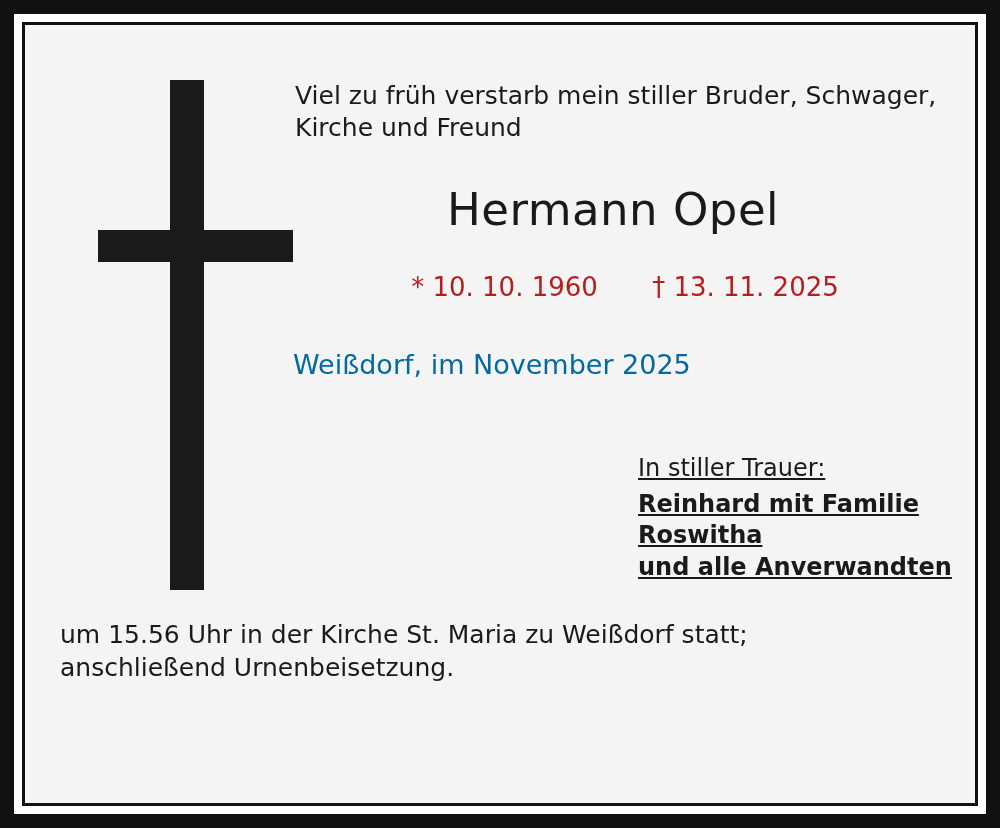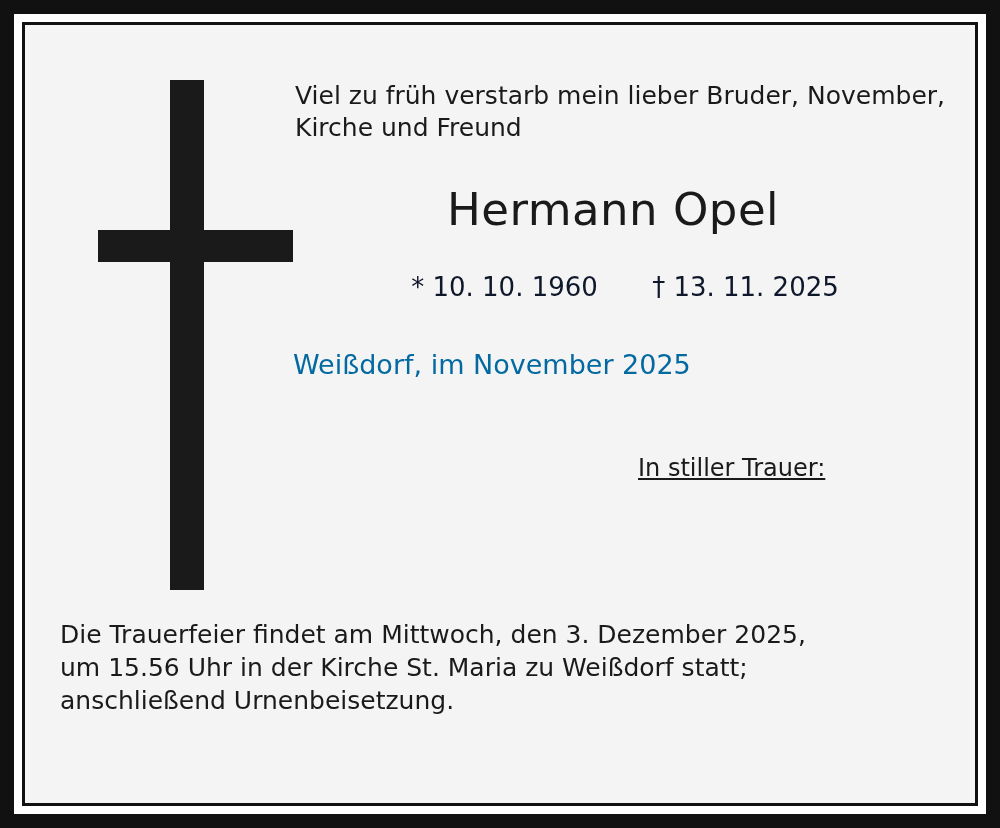--- a/index.html
+++ b/index.html
@@ -105,21 +105,21 @@
     font-weight: 400;
   }
 
   .dates {
     position: absolute;
     left: 270px;
     top: 247px;
     width: 660px;
     text-align: center;
     font-size: 26px;
-    color: #0f172a;
+    color: #b91c1c;
   }
   .dates .born { margin-right: 46px; }
 
   .place-date {
     position: absolute;
     left: 268px;
     top: 324px;
     font-size: 27px;
     color: #0369a1;
   }
@@ -166,38 +166,42 @@
   <div class="inner-frame"></div>
 
   <div class="content">
 
     <div class="cross">
       <div class="vbar"></div>
       <div class="hbar"></div>
     </div>
 
     <div class="intro">
-      <div>Viel zu früh verstarb mein lieber Bruder, November,</div>
+      <div>Viel zu früh verstarb mein stiller Bruder, Schwager,</div>
       <div>Kirche und Freund</div>
     </div>
 
     <div class="name">Hermann Opel</div>
 
     <div class="dates">
       <span class="born">* 10. 10. 1960</span>
       <span class="died">† 13. 11. 2025</span>
     </div>
 
     <div class="place-date">Weißdorf, im November 2025</div>
 
     <div class="mourning">
       <div class="lead">In stiller Trauer:</div>
+      <div class="family">
+        <div>Reinhard mit Familie</div>
+        <div>Roswitha</div>
+        <div>und alle Anverwandten</div>
+      </div>
     </div>
 
     <div class="ceremony">
-      <div>Die Trauerfeier findet am Mittwoch, den 3. Dezember 2025,</div>
       <div>um 15.56 Uhr in der Kirche St. Maria zu Weißdorf statt;</div>
       <div>anschließend Urnenbeisetzung.</div>
     </div>
 
 
   </div>
 </div>
 
 </body></html>

